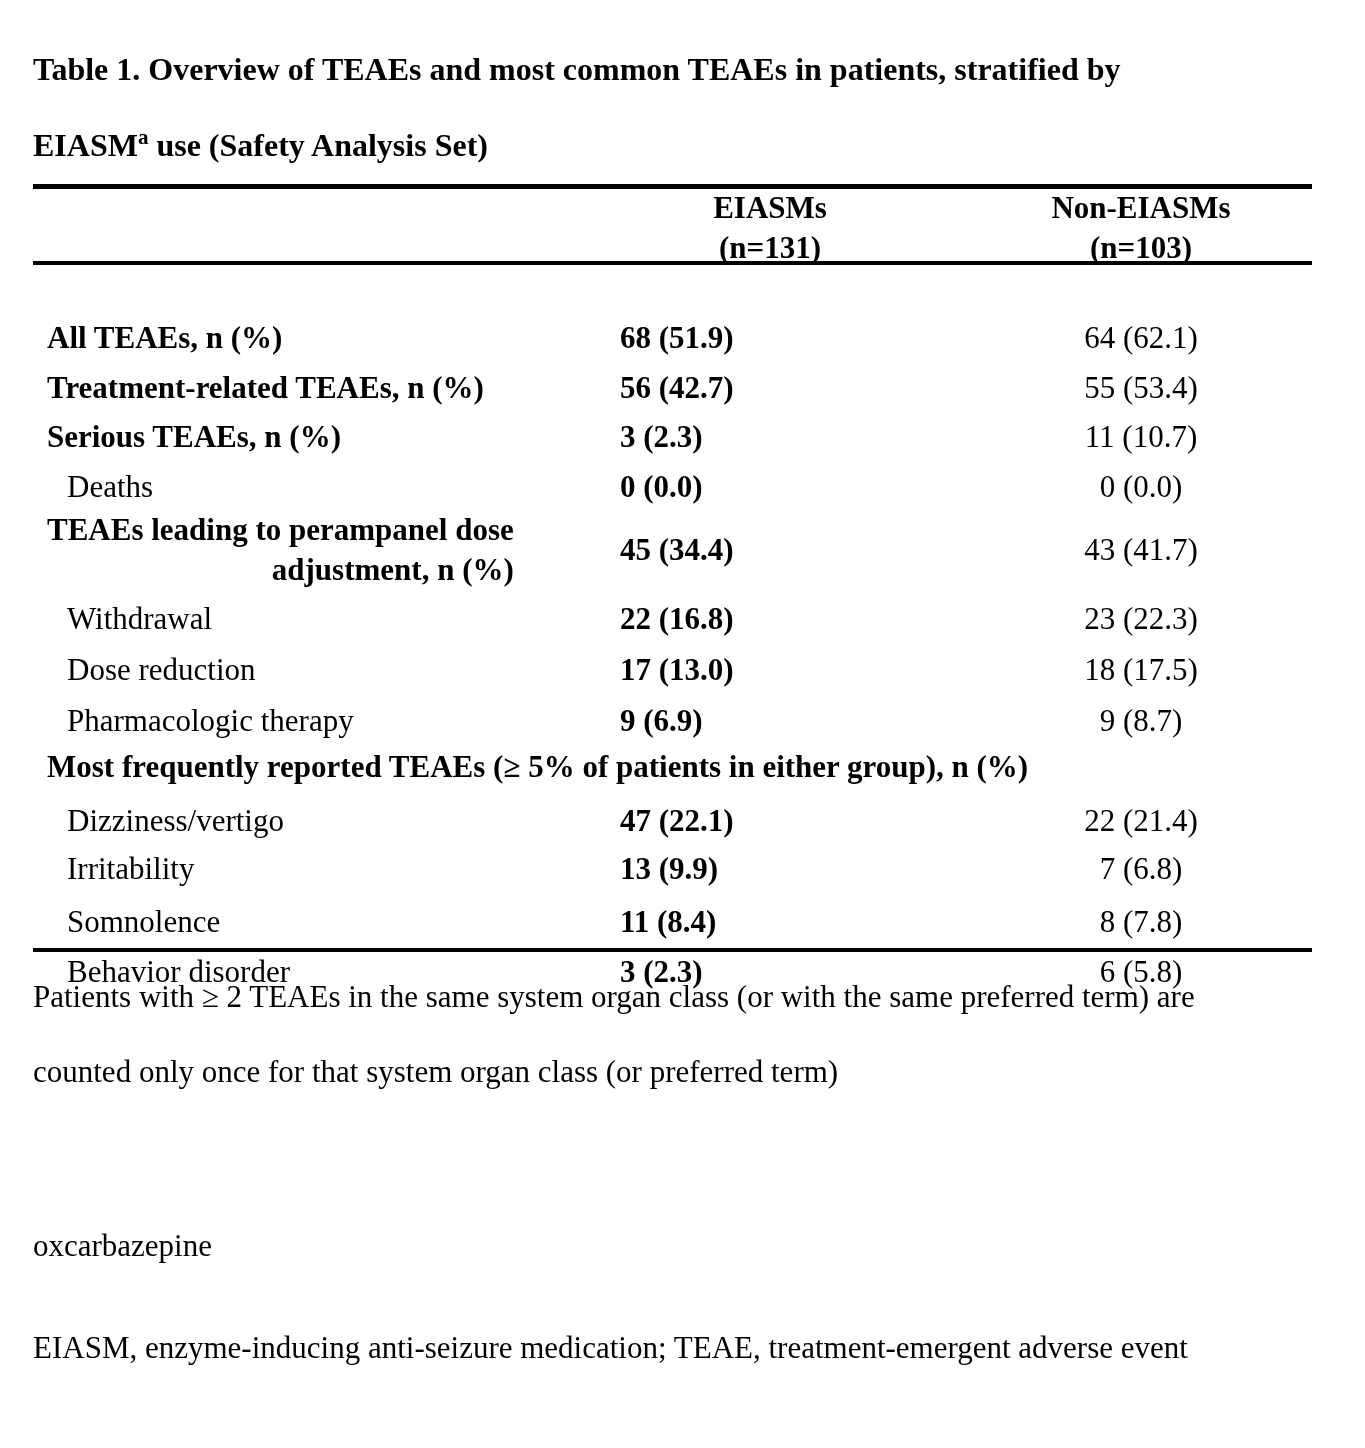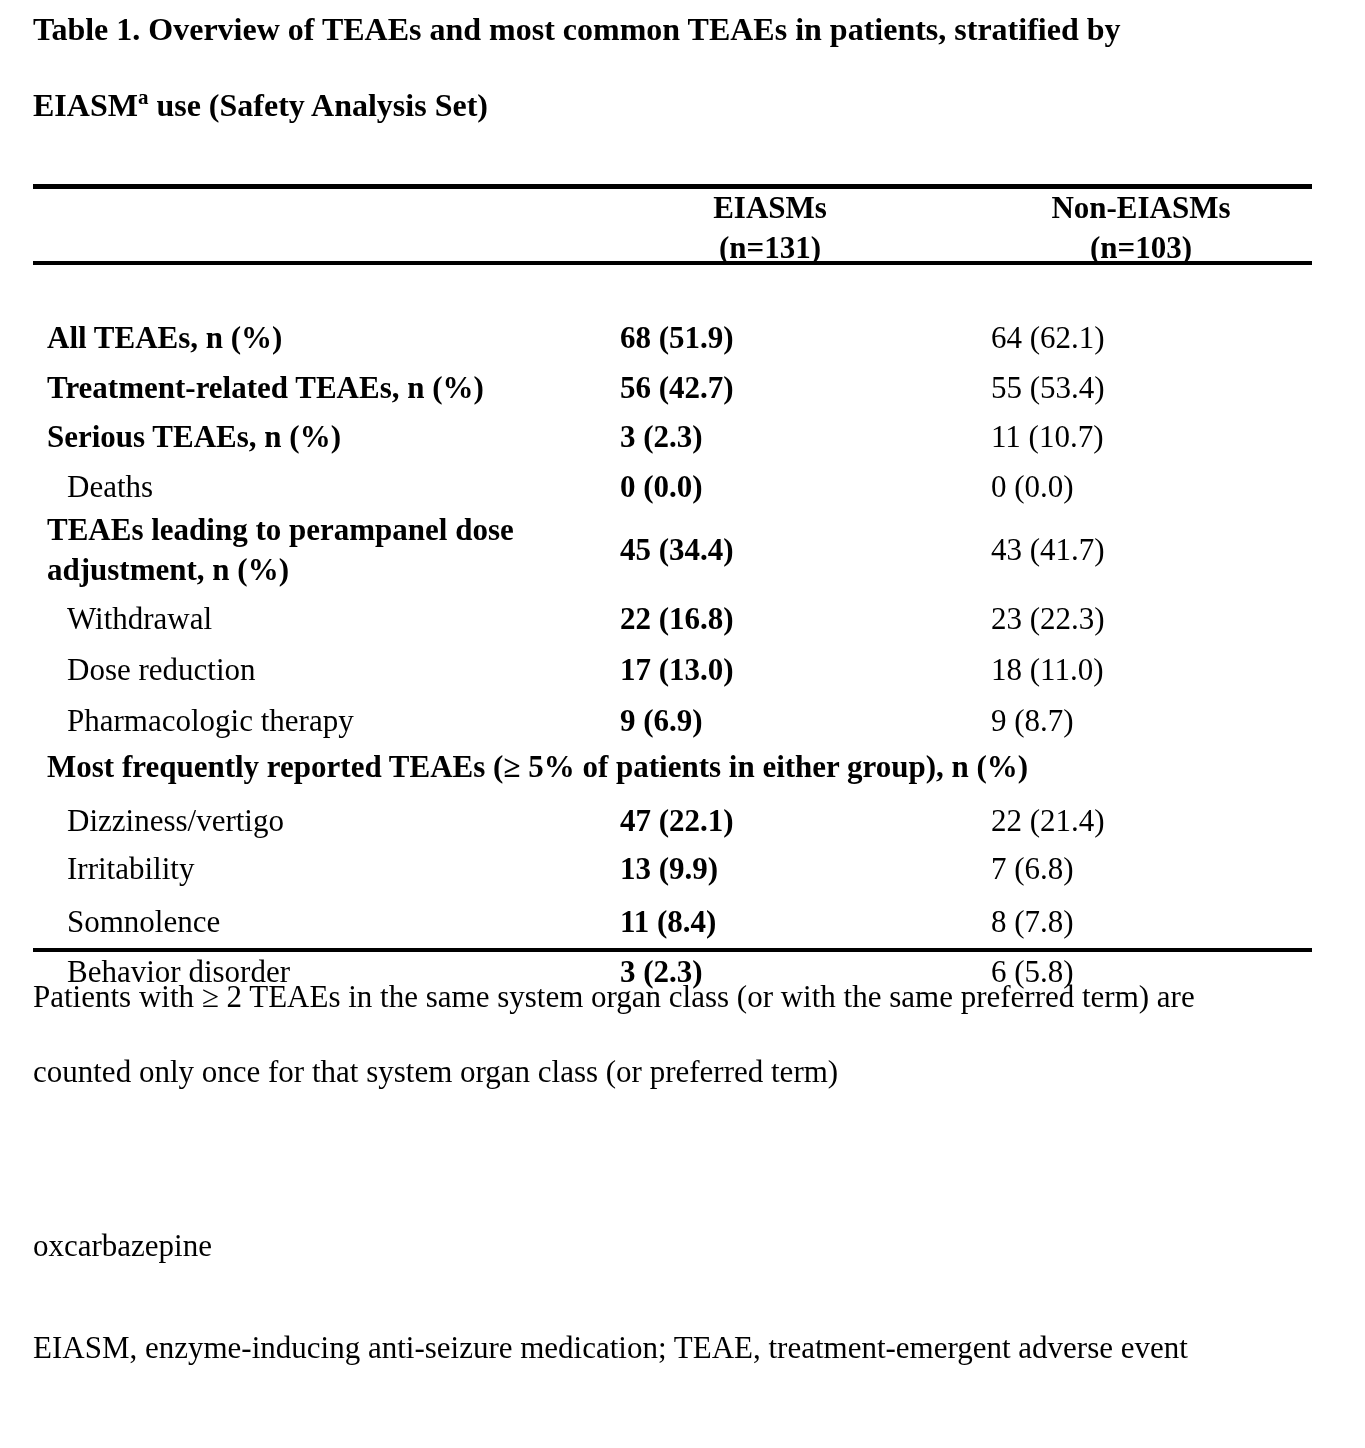--- a/index.html
+++ b/index.html
@@ -12,20 +12,21 @@
     font-family: "Liberation Serif", "DejaVu Serif", serif;
     overflow: hidden;
   }
   .title-line {
     position: absolute;
     left: 33px;
     font-weight: bold;
     font-size: 32px;
     line-height: 42px;
     white-space: nowrap;
+    margin-top: 40px;
   }
   .title-line sup, .fn sup {
     font-size: 21px;
     vertical-align: super;
     line-height: 0;
   }
   .rule {
     position: absolute;
     left: 33px;
     width: 1279px;
@@ -46,22 +47,22 @@
     width: 1365px;
     height: 40px;
     font-size: 31px;
     line-height: 40px;
     margin-top: 46px;
   }
   .row .label { position: absolute; top: 0; white-space: nowrap; }
   .lab-bold { left: 47px; font-weight: bold; }
   .lab-ind  { left: 67px; font-weight: normal; }
   .val1 { position: absolute; left: 620px; width: 300px; font-weight: bold; }
-  .val2 { position: absolute; left: 991px; width: 300px; text-align: left; font-weight: normal; }
-  .two-line .label { line-height: 40px; }
+  .val2 { position: absolute; left: 991px; width: 300px; text-align: center; font-weight: normal; }
+  .two-line .label { line-height: 40px; text-align: right; }
   .fn {
     position: absolute;
     left: 33px;
     font-size: 31px;
     line-height: 40px;
     white-space: nowrap;
     margin-top: 24px;
   }
 </style>
 </head>
@@ -120,21 +121,21 @@
 
   <div class="row" style="top:553px">
     <span class="label lab-ind">Withdrawal</span>
     <span class="val1">22 (16.8)</span>
     <span class="val2">23 (22.3)</span>
   </div>
 
   <div class="row" style="top:604px">
     <span class="label lab-ind">Dose reduction</span>
     <span class="val1">17 (13.0)</span>
-    <span class="val2">18 (11.0)</span>
+    <span class="val2">18 (17.5)</span>
   </div>
 
   <div class="row" style="top:655px">
     <span class="label lab-ind">Pharmacologic therapy</span>
     <span class="val1">9 (6.9)</span>
     <span class="val2">9 (8.7)</span>
   </div>
 
   <div class="row" style="top:701px">
     <span class="label lab-bold">Most frequently reported TEAEs (≥ 5% of patients in either group), n (%)</span>

